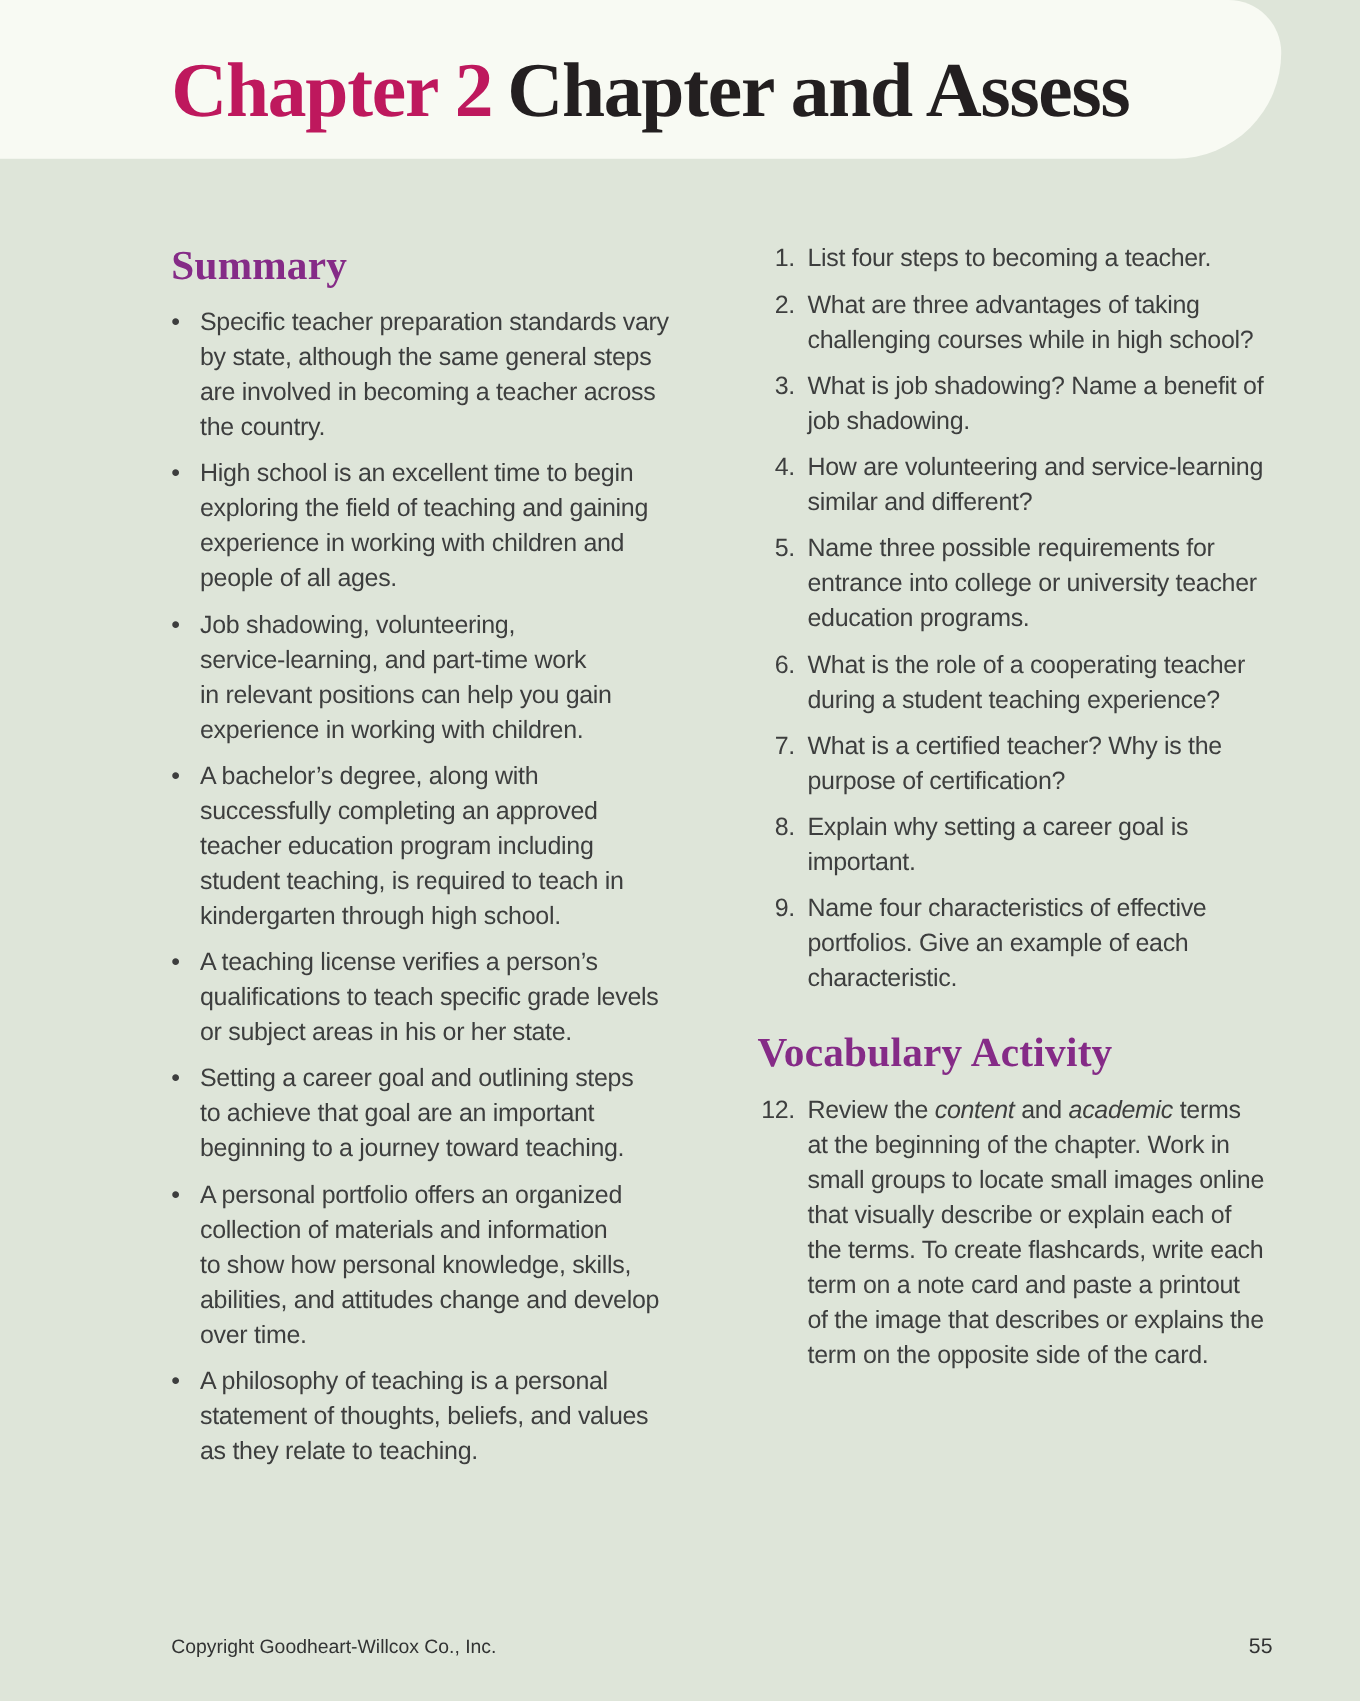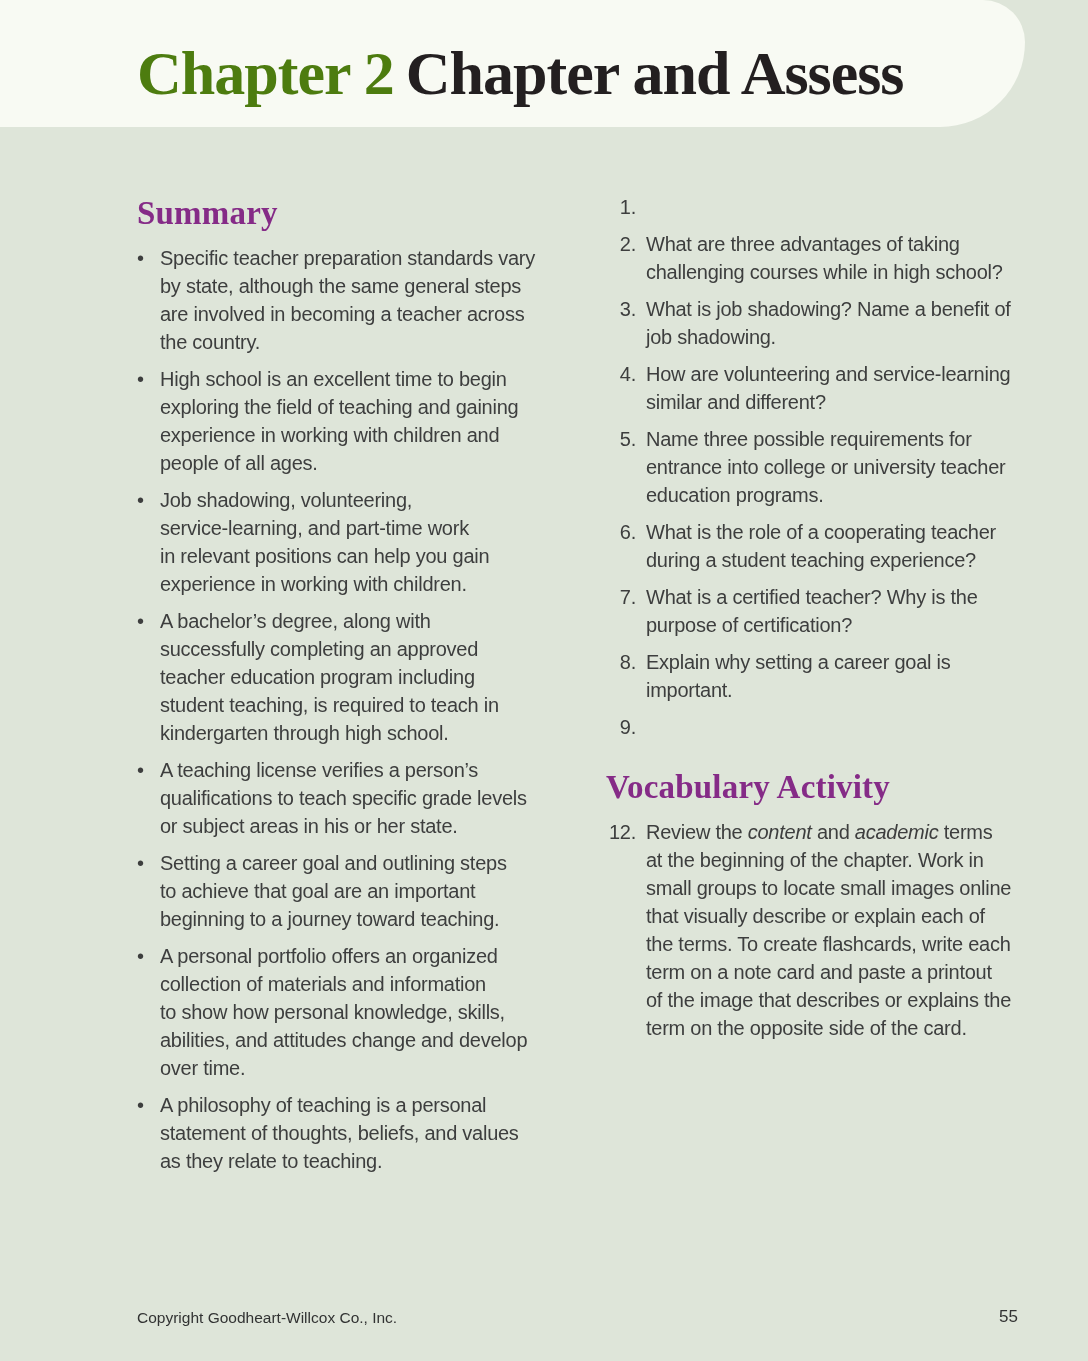--- a/index.html
+++ b/index.html
@@ -22,21 +22,21 @@
     margin:0;
     padding:40px 0 0 137px;
     font-family:"Liberation Serif", serif;
     font-weight:bold;
     font-size:62px;
     line-height:66px;
     color:#231f20;
     letter-spacing:-1px;
     white-space:nowrap;
   }
-  .page-title .chap{color:#4d7c0f;margin-right:12px;}
+  .page-title .chap{color:#be185d;margin-right:12px;}
 
   
   .columns{
     position:absolute;top:142px;left:0;right:0;
     display:flex;
     padding:51px 56px 0 137px;
     gap:37px;
     box-sizing:border-box;
   }
   .col-left{width:432px;flex:none;}
@@ -143,20 +143,21 @@
 statement of thoughts, beliefs, and values
 as they relate to teaching.</span>
           </li>
         </ul>
     </section>
 
     <section class="col-right">
       <ol class="numbered" id="review-list">
           <li class="item">
             <span class="num">1.</span>
+            <span class="itext">List four steps to becoming a teacher.</span>
           </li>
           <li class="item">
             <span class="num">2.</span>
             <span class="itext">What are three advantages of taking
 challenging courses while in high school?</span>
           </li>
           <li class="item">
             <span class="num">3.</span>
             <span class="itext">What is job shadowing? Name a benefit of
 job shadowing.</span>
@@ -182,20 +183,23 @@
             <span class="itext">What is a certified teacher? Why is the
 purpose of certification?</span>
           </li>
           <li class="item">
             <span class="num">8.</span>
             <span class="itext">Explain why setting a career goal is
 important.</span>
           </li>
           <li class="item">
             <span class="num">9.</span>
+            <span class="itext">Name four characteristics of effective
+portfolios. Give an example of each
+characteristic.</span>
           </li>
         </ol>
 
       <h2 class="section-heading vocab-heading">Vocabulary Activity</h2>
       <ol class="numbered">
         <li class="item">
           <span class="num">12.</span>
           <span class="itext"><span>Review the </span><em>content</em><span> and </span><em>academic</em><span> terms
 at the beginning of the chapter. Work in
 small groups to locate small images online

